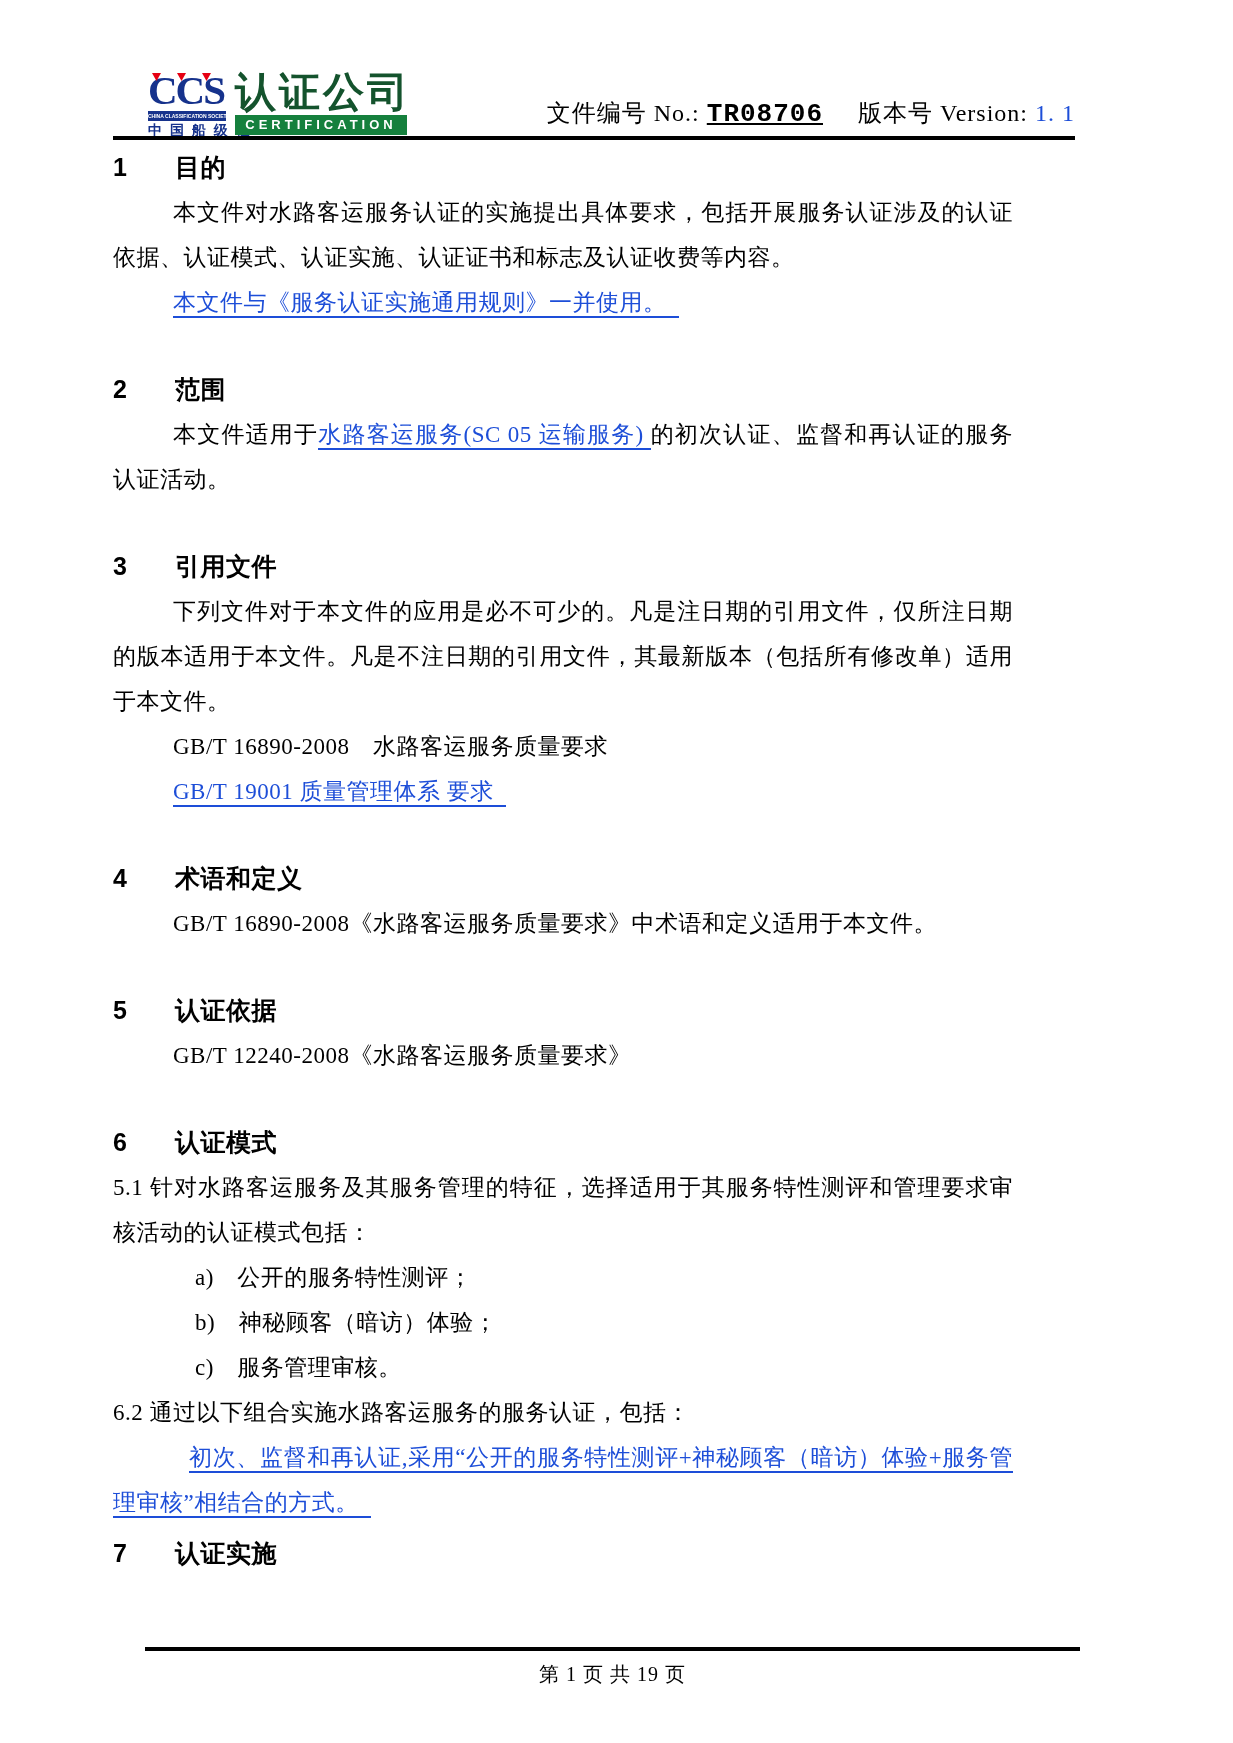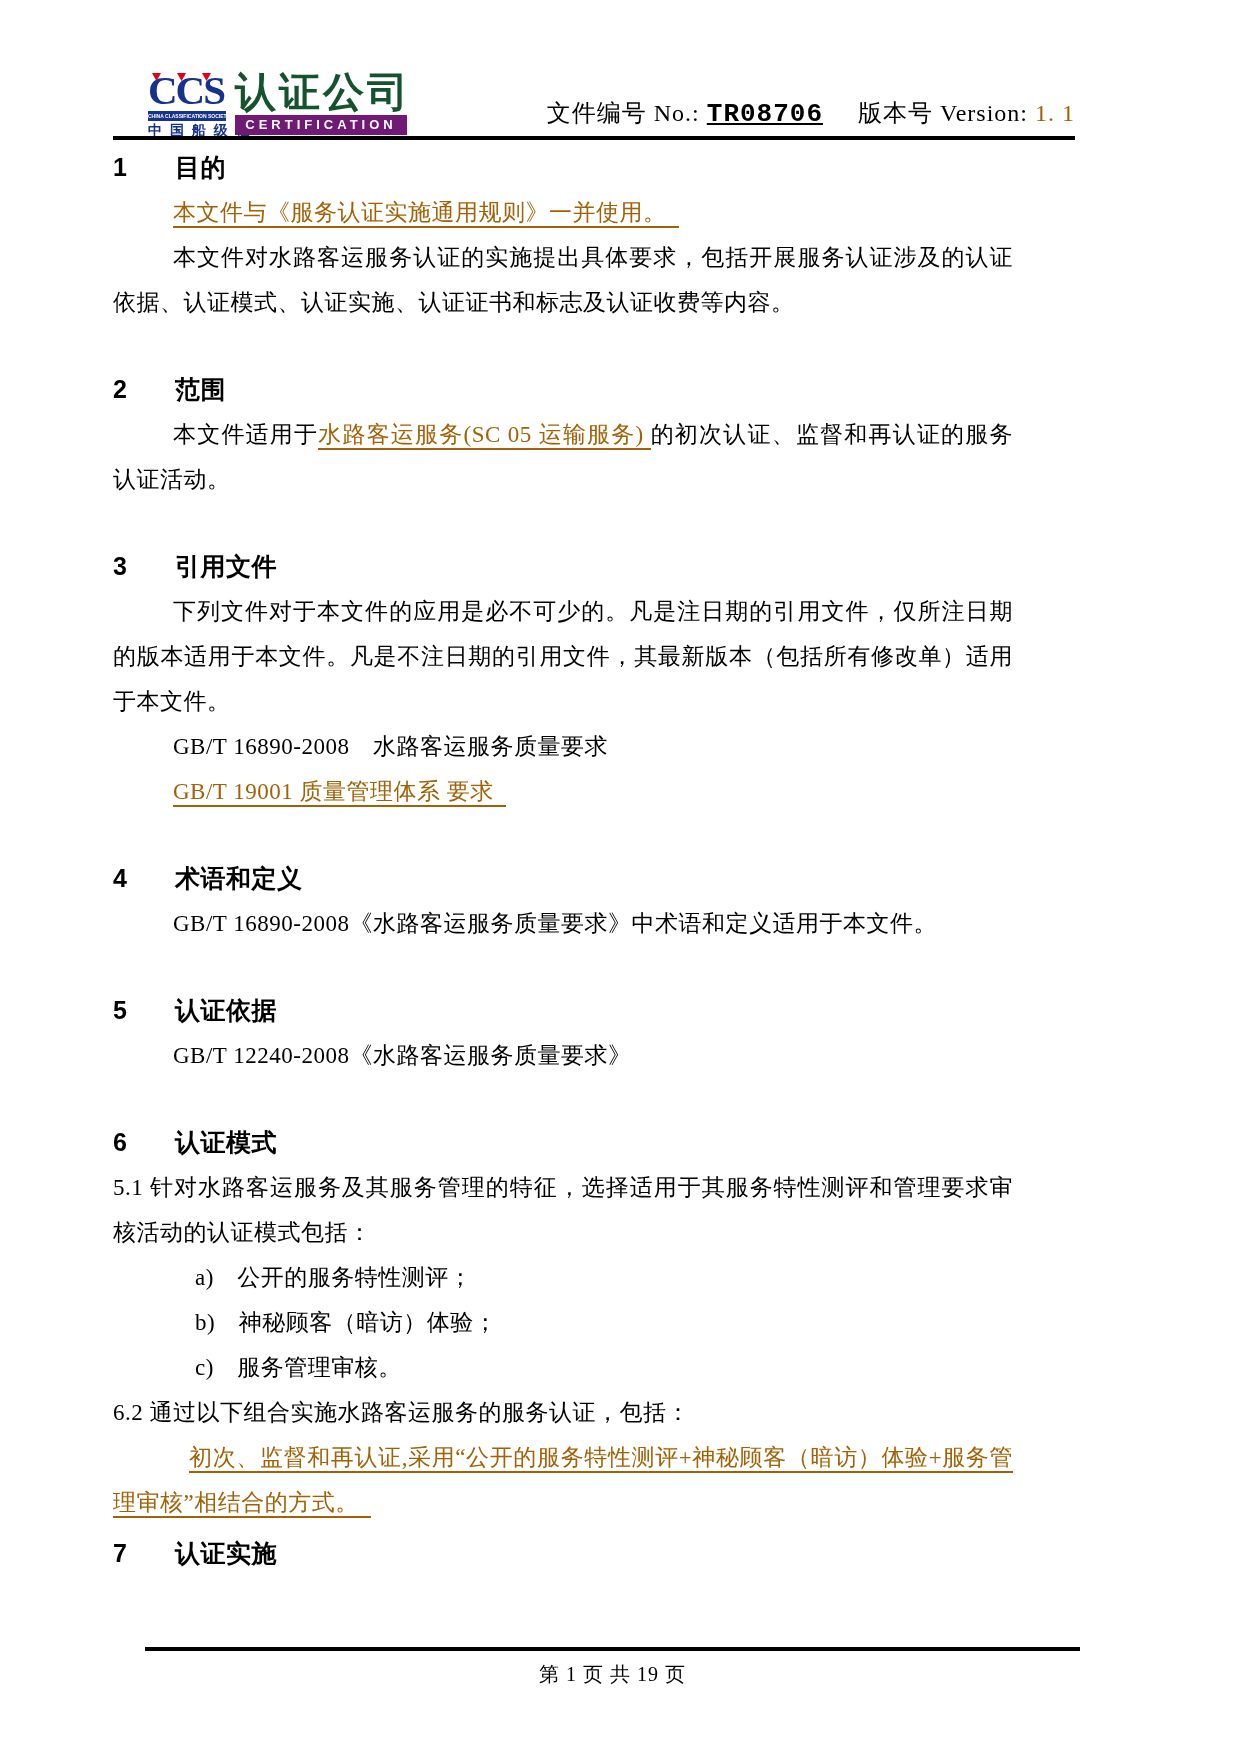--- a/index.html
+++ b/index.html
@@ -14,27 +14,27 @@
   .tri{position:absolute;width:9px;height:8px;background:#e60012;
        clip-path:polygon(0 0,100% 0,50% 100%);top:1px;}
   .tri1{left:4px}.tri2{left:29px}.tri3{left:54px}
   .soc-bar{margin-top:2px;background:#16328c;color:#fff;font-family:"Liberation Sans",sans-serif;
        font-size:5px;font-weight:bold;text-align:center;padding:2px 0;white-space:nowrap;overflow:hidden;}
   .soc-cn{color:#16328c;font-weight:bold;font-size:14px;letter-spacing:2px;text-align:center;
        margin-top:1px;white-space:nowrap;font-family:"Liberation Sans",sans-serif;}
   .logo-right{width:172px;}
   .company{color:#14532d;font-weight:900;font-size:41px;line-height:40px;letter-spacing:3px;
        font-family:"Liberation Sans",sans-serif;white-space:nowrap;}
-  .cert-bar{margin-top:3px;background:#701a75;color:#fff;font-family:"Liberation Sans",sans-serif;
+  .cert-bar{margin-top:3px;background:#15803d;color:#fff;font-family:"Liberation Sans",sans-serif;
        font-weight:bold;font-size:13px;letter-spacing:4px;text-align:center;padding:2px 0 3px;white-space:nowrap;}
 
   .doc-meta{position:absolute;top:88px;right:158px;font-size:24px;white-space:nowrap;letter-spacing:1px;}
   .doc-no{font-family:"Liberation Mono",monospace;font-weight:bold;font-size:26px;text-decoration:underline;}
   .ver-label{margin-left:28px;}
-  .red{color:#a16207;}
+  .red{color:#1d4ed8;}
   .header-rule{position:absolute;left:113px;top:127px;width:962px;height:4px;background:#000;}
 
   
   .main{position:absolute;left:113px;top:136px;width:900px;font-size:23px;line-height:45px;
         letter-spacing:0.5px;text-align:justify;}
   .sec{display:flex;margin:42px 0 0 0;font-family:"Liberation Sans",sans-serif;
        font-weight:bold;font-size:25px;line-height:45px;text-align:left;}
   .sec.first{margin-top:0;}
   .sec.tight{margin-top:6px;}
   .sec-num{width:62px;flex:none;}
@@ -82,22 +82,22 @@
   </div>
 
   <div class="header-rule"></div>
 
   <div class="main">
 
     <div class="sec first">
       <span class="sec-num">1</span>
       <span>目的</span>
     </div>
+    <p class="p">本文件对水路客运服务认证的实施提出具体要求，包括开展服务认证涉及的认证依据、认证模式、认证实施、认证证书和标志及认证收费等内容。</p>
     <p class="p"><span class="red u u-pad">本文件与《服务认证实施通用规则》一并使用。</span></p>
-    <p class="p">本文件对水路客运服务认证的实施提出具体要求，包括开展服务认证涉及的认证依据、认证模式、认证实施、认证证书和标志及认证收费等内容。</p>
 
     <div class="sec">
       <span class="sec-num">2</span>
       <span>范围</span>
     </div>
     <p class="p"><span>本文件适用于</span><span class="red u">水路客运服务(SC 05 运输服务) </span><span>的初次认证、监督和再认证的服务认证活动。</span></p>
 
     <div class="sec">
       <span class="sec-num">3</span>
       <span>引用文件</span>

